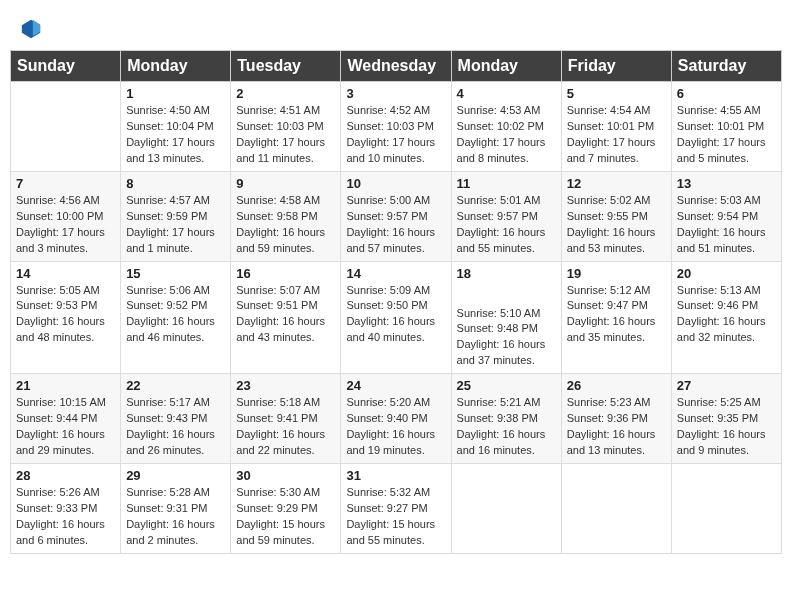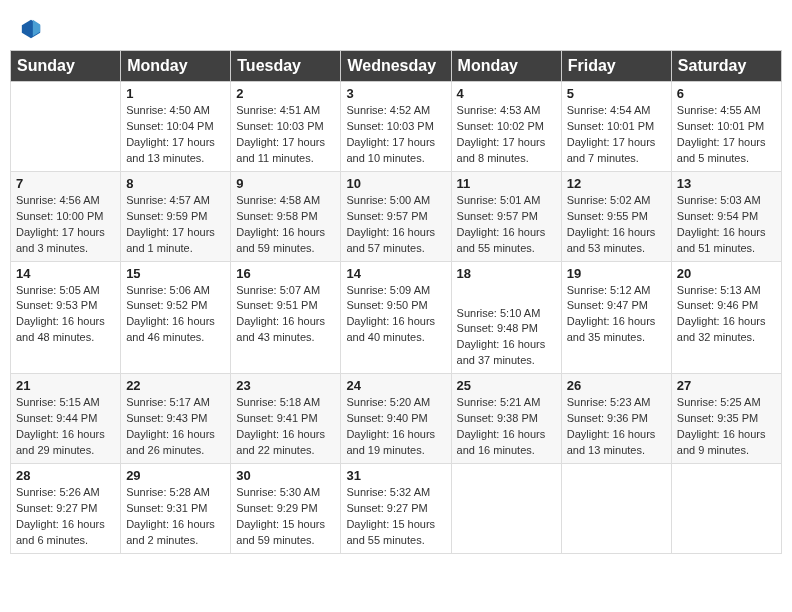--- a/index.html
+++ b/index.html
@@ -272,21 +272,21 @@
           <span class="day-number">20</span>
           <div class="day-info" style="white-space: pre-line;">Sunrise: 5:13 AM
 Sunset: 9:46 PM
 Daylight: 16 hours
 and 32 minutes.</div>
         </td>
       </tr>
       <tr>
         <td>
           <span class="day-number">21</span>
-          <div class="day-info" style="white-space: pre-line;">Sunrise: 5:15 AM
+          <div class="day-info" style="white-space: pre-line;">Sunrise: 10:15 AM
 Sunset: 9:44 PM
 Daylight: 16 hours
 and 29 minutes.</div>
         </td>
         <td>
           <span class="day-number">22</span>
           <div class="day-info" style="white-space: pre-line;">Sunrise: 5:17 AM
 Sunset: 9:43 PM
 Daylight: 16 hours
 and 26 minutes.</div>
@@ -324,21 +324,21 @@
           <div class="day-info" style="white-space: pre-line;">Sunrise: 5:25 AM
 Sunset: 9:35 PM
 Daylight: 16 hours
 and 9 minutes.</div>
         </td>
       </tr>
       <tr>
         <td>
           <span class="day-number">28</span>
           <div class="day-info" style="white-space: pre-line;">Sunrise: 5:26 AM
-Sunset: 9:27 PM
+Sunset: 9:33 PM
 Daylight: 16 hours
 and 6 minutes.</div>
         </td>
         <td>
           <span class="day-number">29</span>
           <div class="day-info" style="white-space: pre-line;">Sunrise: 5:28 AM
 Sunset: 9:31 PM
 Daylight: 16 hours
 and 2 minutes.</div>
         </td>

